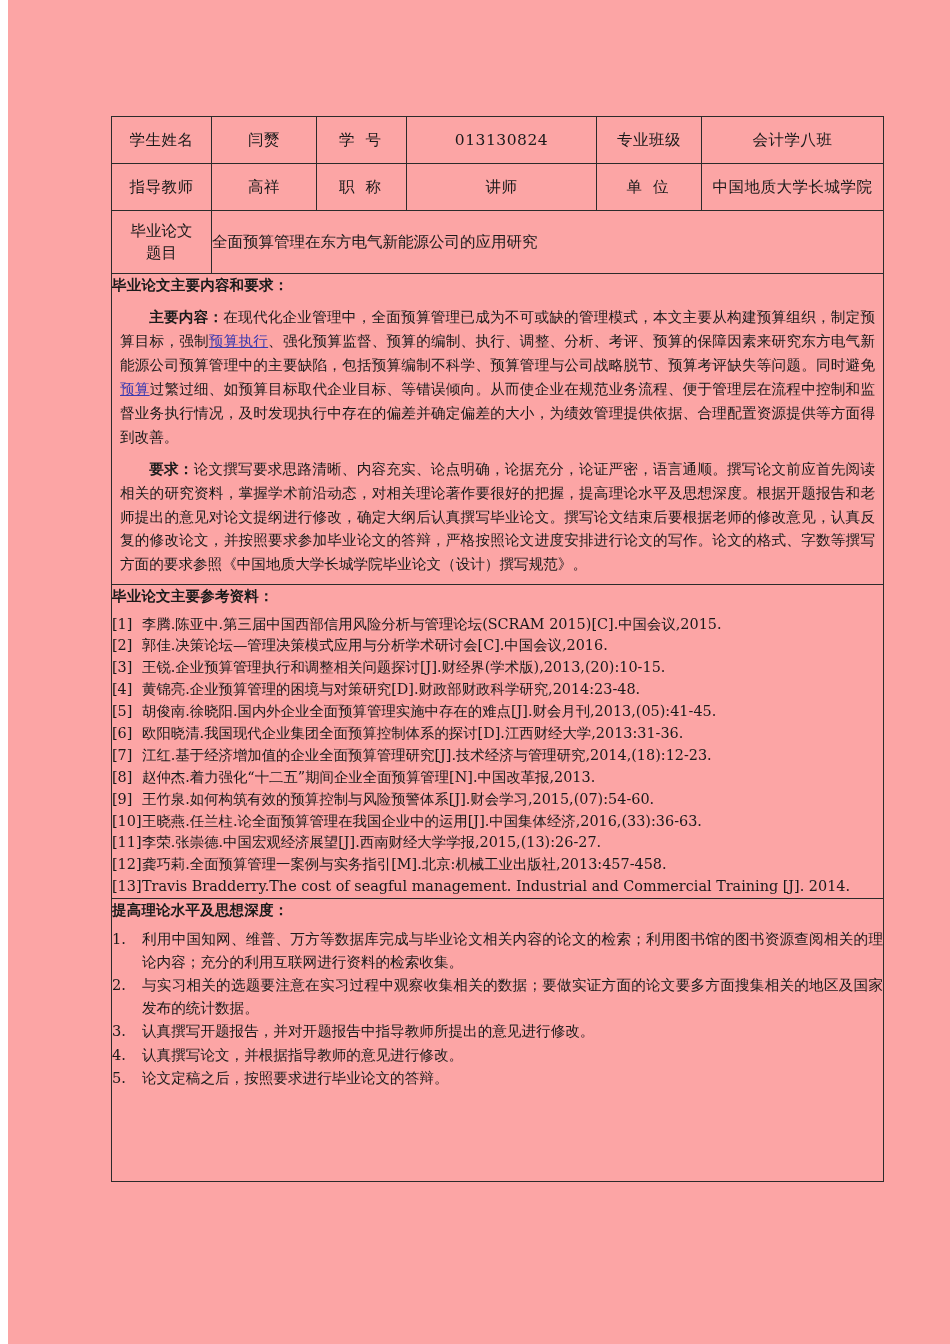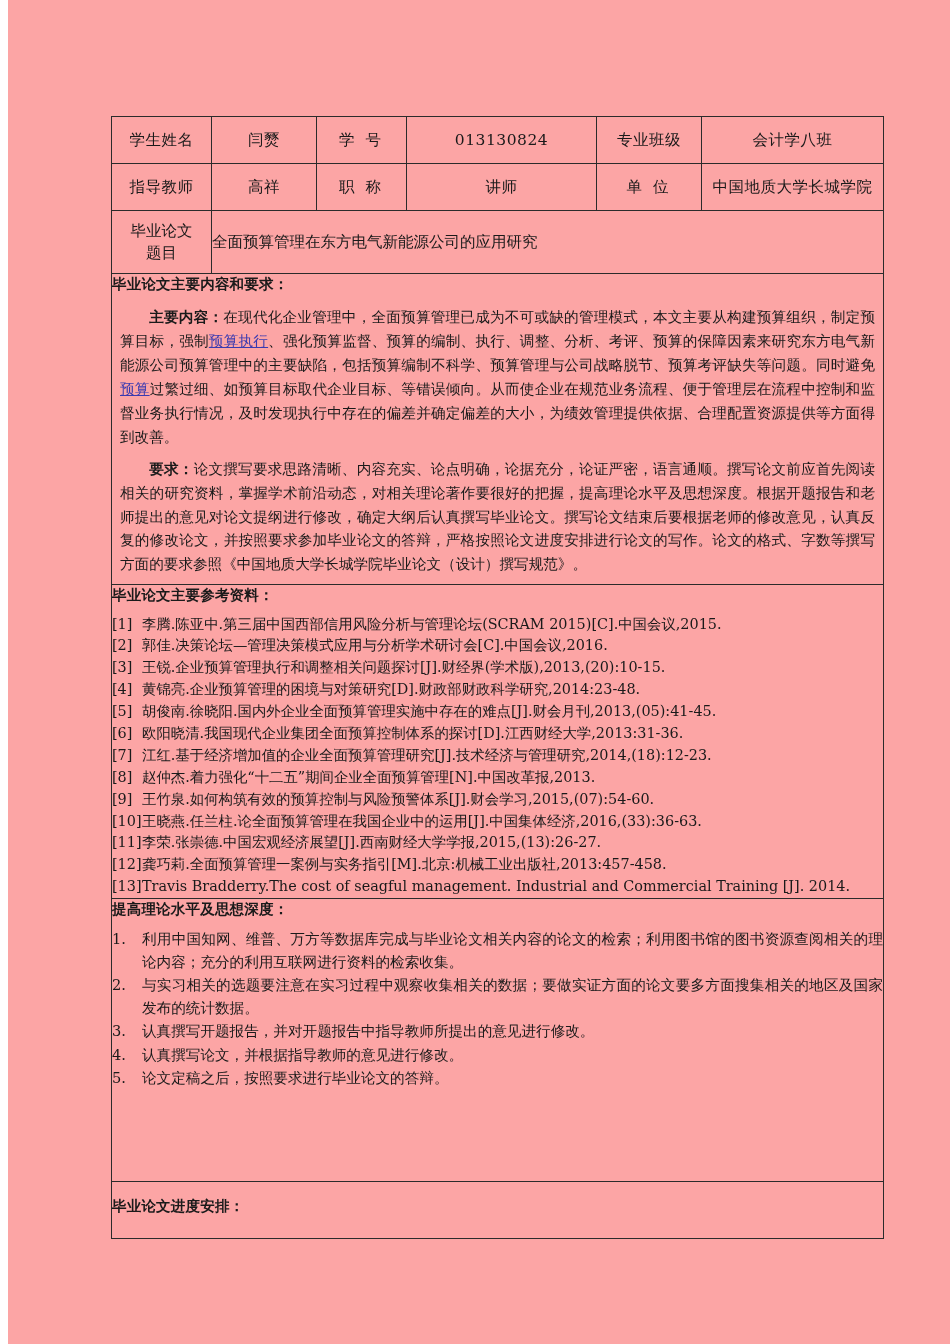--- a/index.html
+++ b/index.html
@@ -62,21 +62,21 @@
     padding: 6px 10px;
     height: 62px;
   }
 
   
   .block {
     padding: 9px 11px 9px 11px;
     vertical-align: top;
   }
   .block-heading {
-    font-family: Liberation Mono, monospace;
+    font-family: Liberation Serif, serif;
     font-weight: bold;
     font-size: 14.5px;
     line-height: 1.6;
     margin: 0 0 5px 0;
     letter-spacing: 0.2px;
   }
   .para {
     font-size: 14.6px;
     line-height: 1.64;
     margin: 8px;
@@ -268,22 +268,17 @@
               </li>
             <li class="work-item">
                 <span class="work-num">5.</span>
                 <span class="work-text">论文定稿之后，按照要求进行毕业论文的答辩。</span>
               </li>
           </ul>
           <div class="spacer-work"></div>
         </td>
       </tr>
 
-      <tr>
-        <td class="block schedule-block" colspan="6">
-          <div class="block-heading">毕业论文进度安排：</div>
-        </td>
-      </tr>
 
     </tbody>
   </table>
 
 </div>
 
 </body></html>

